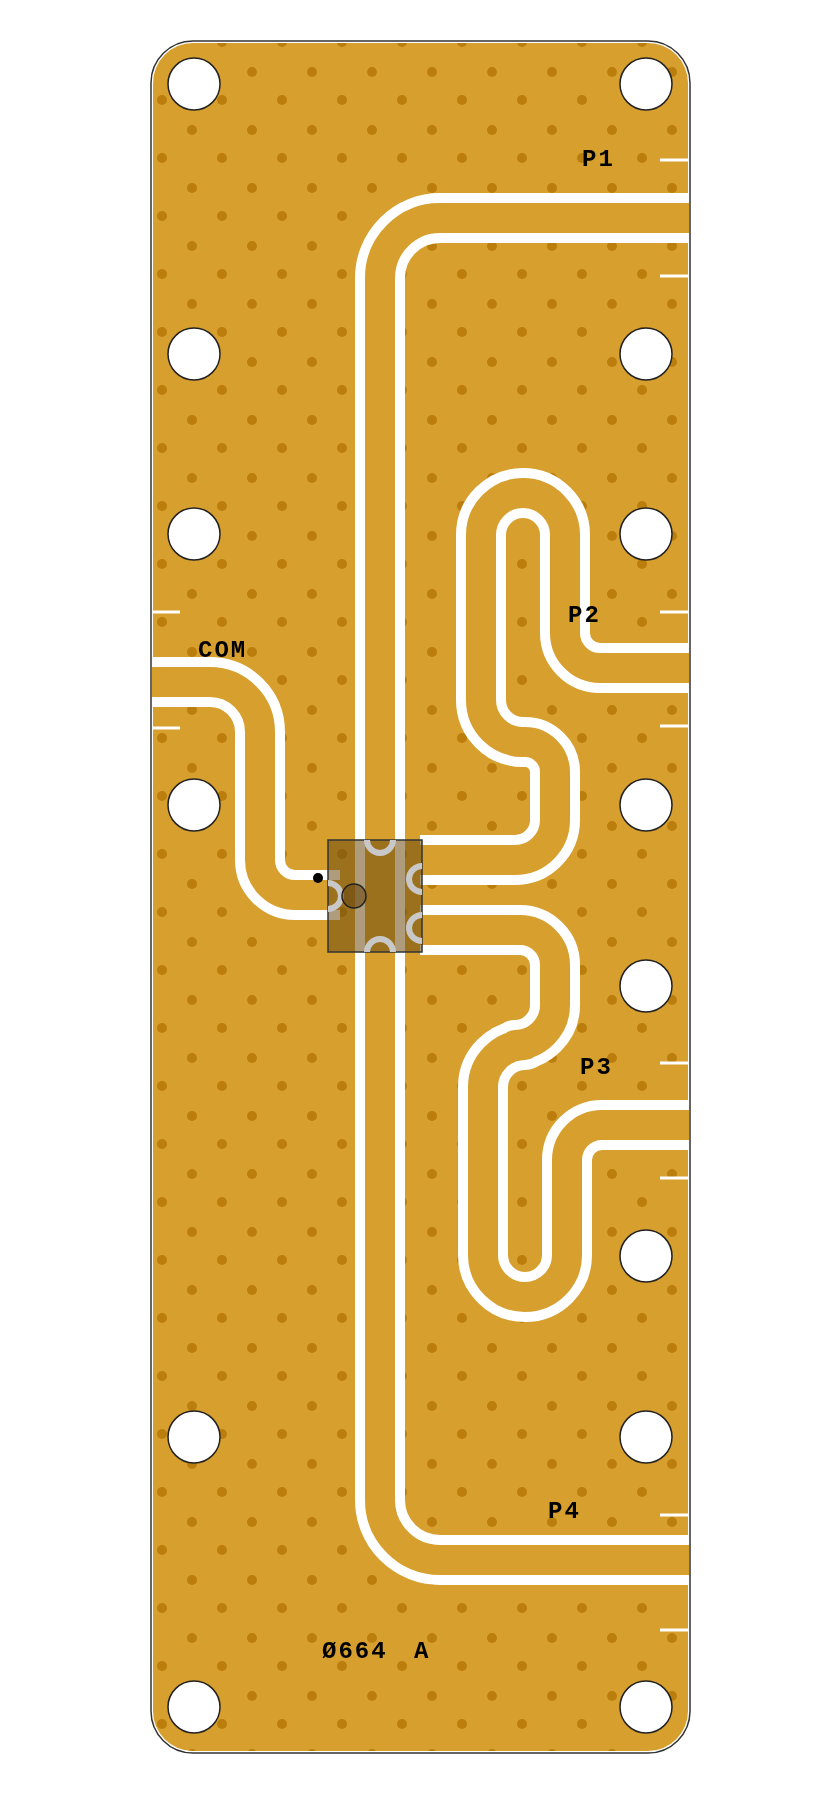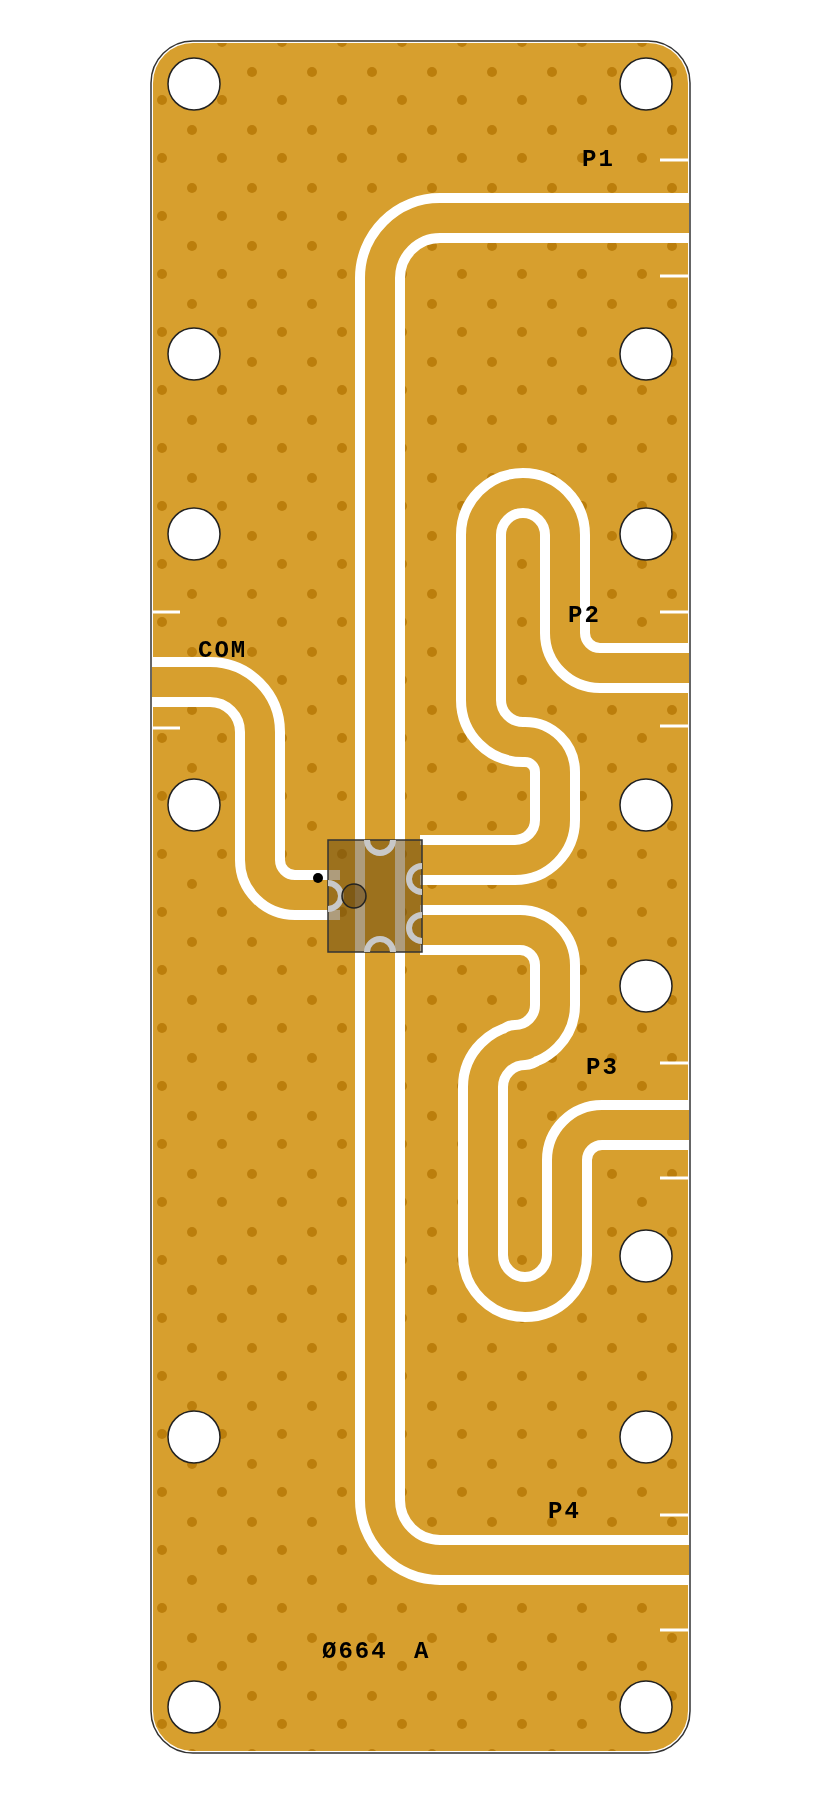--- a/index.html
+++ b/index.html
@@ -89,18 +89,18 @@
     <circle cx="194" cy="1437" r="26"></circle>
       <circle cx="646" cy="1437" r="26"></circle>
     <circle cx="194" cy="1707" r="26"></circle>
       <circle cx="646" cy="1707" r="26"></circle>
   </g>
 </svg>
 
 <div class="lbl" style="left:582px;top:148px;">P1</div>
 <div class="lbl" style="left:198px;top:604px;margin-top:35px;">COM</div>
 <div class="lbl" style="left:568px;top:604px;">P2</div>
-<div class="lbl" style="left:580px;top:1056px;margin-left:6px;">P3</div>
+<div class="lbl" style="left:580px;top:1056px;">P3</div>
 <div class="lbl" style="left:548px;top:1500px;">P4</div>
 <div class="lbl" style="left:322px;top:1640px;">
   <span>Ø664</span>
   <span style="margin-left:10px;">A</span>
 </div>
 
 </body></html>

